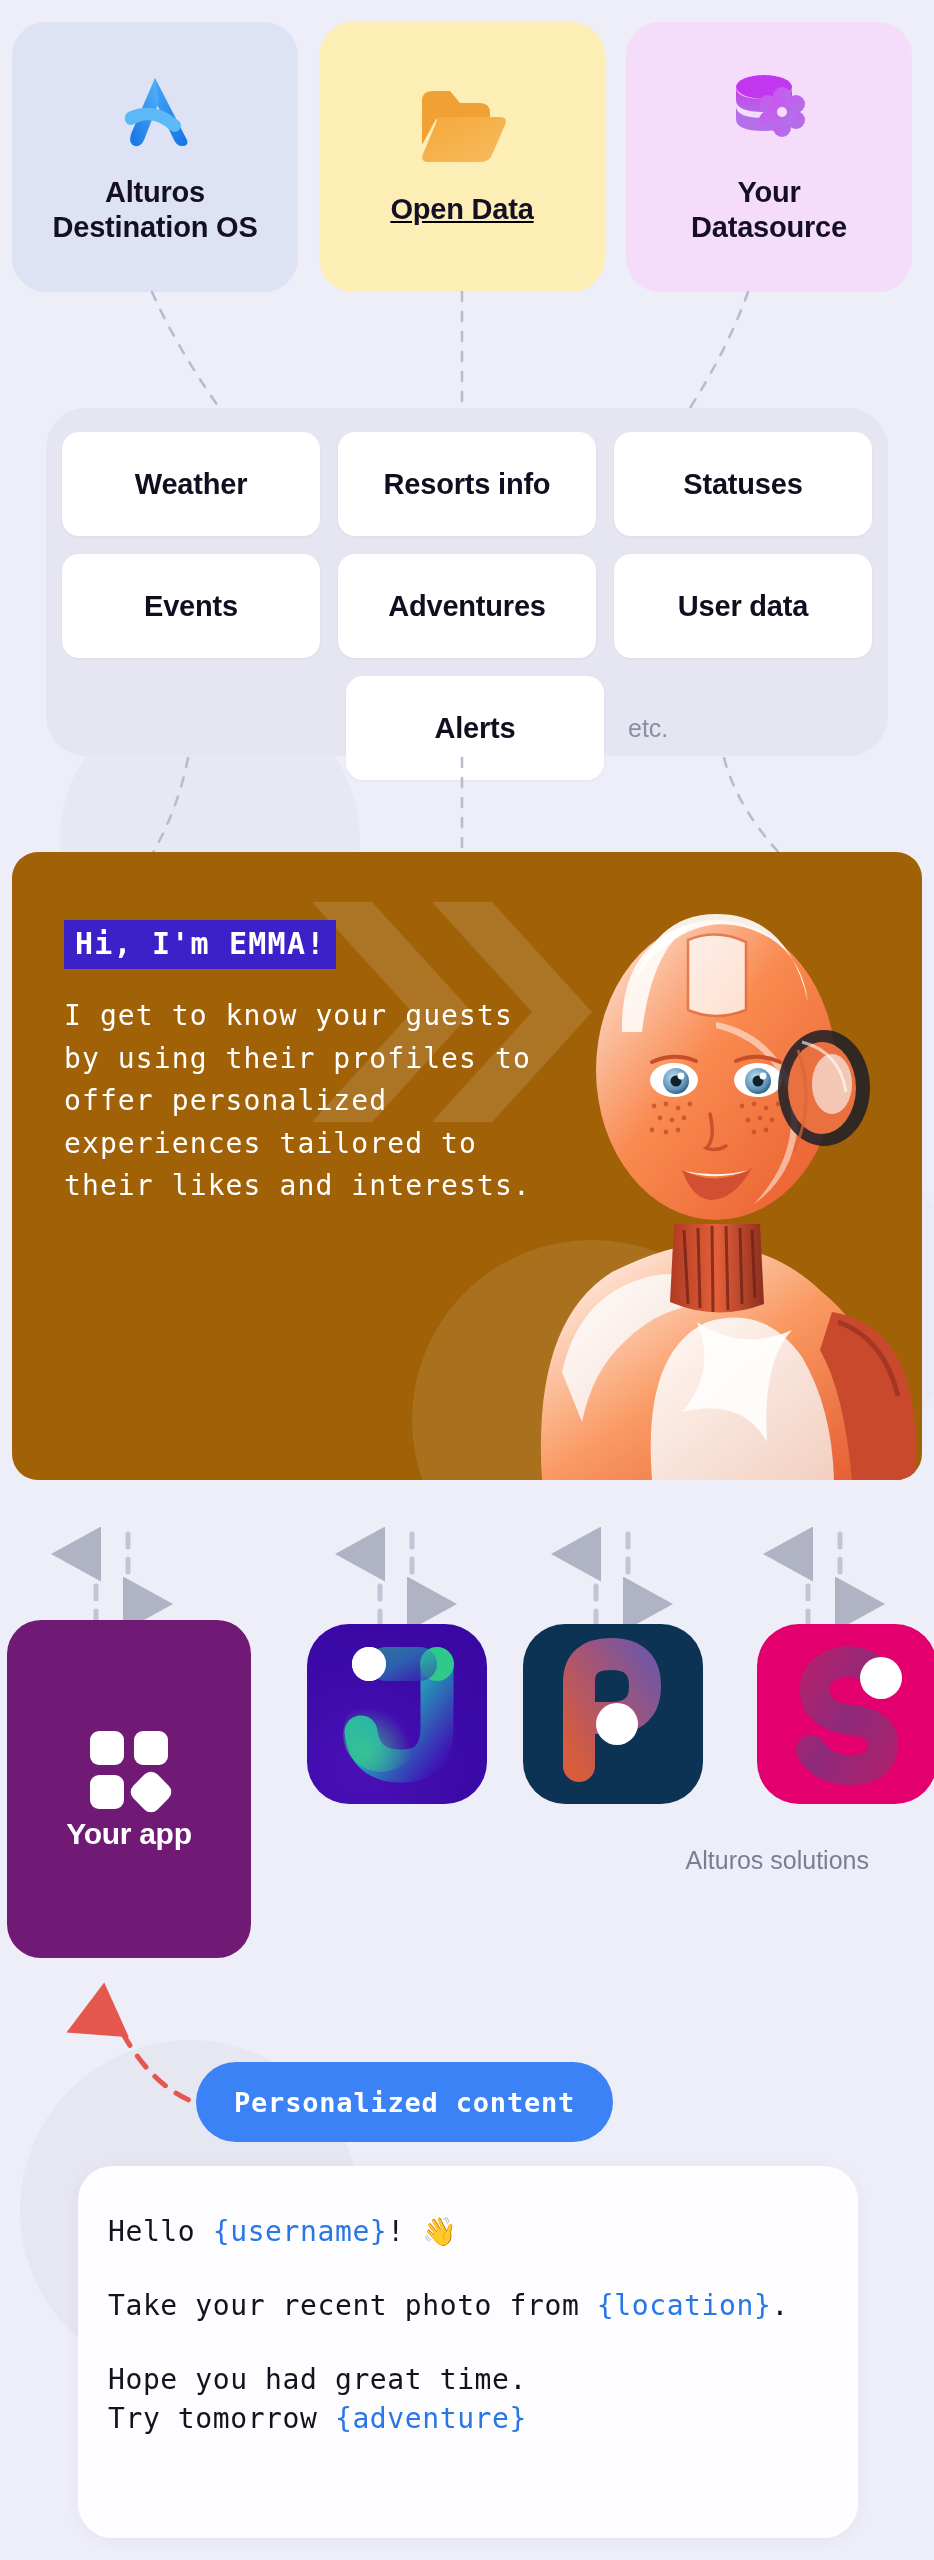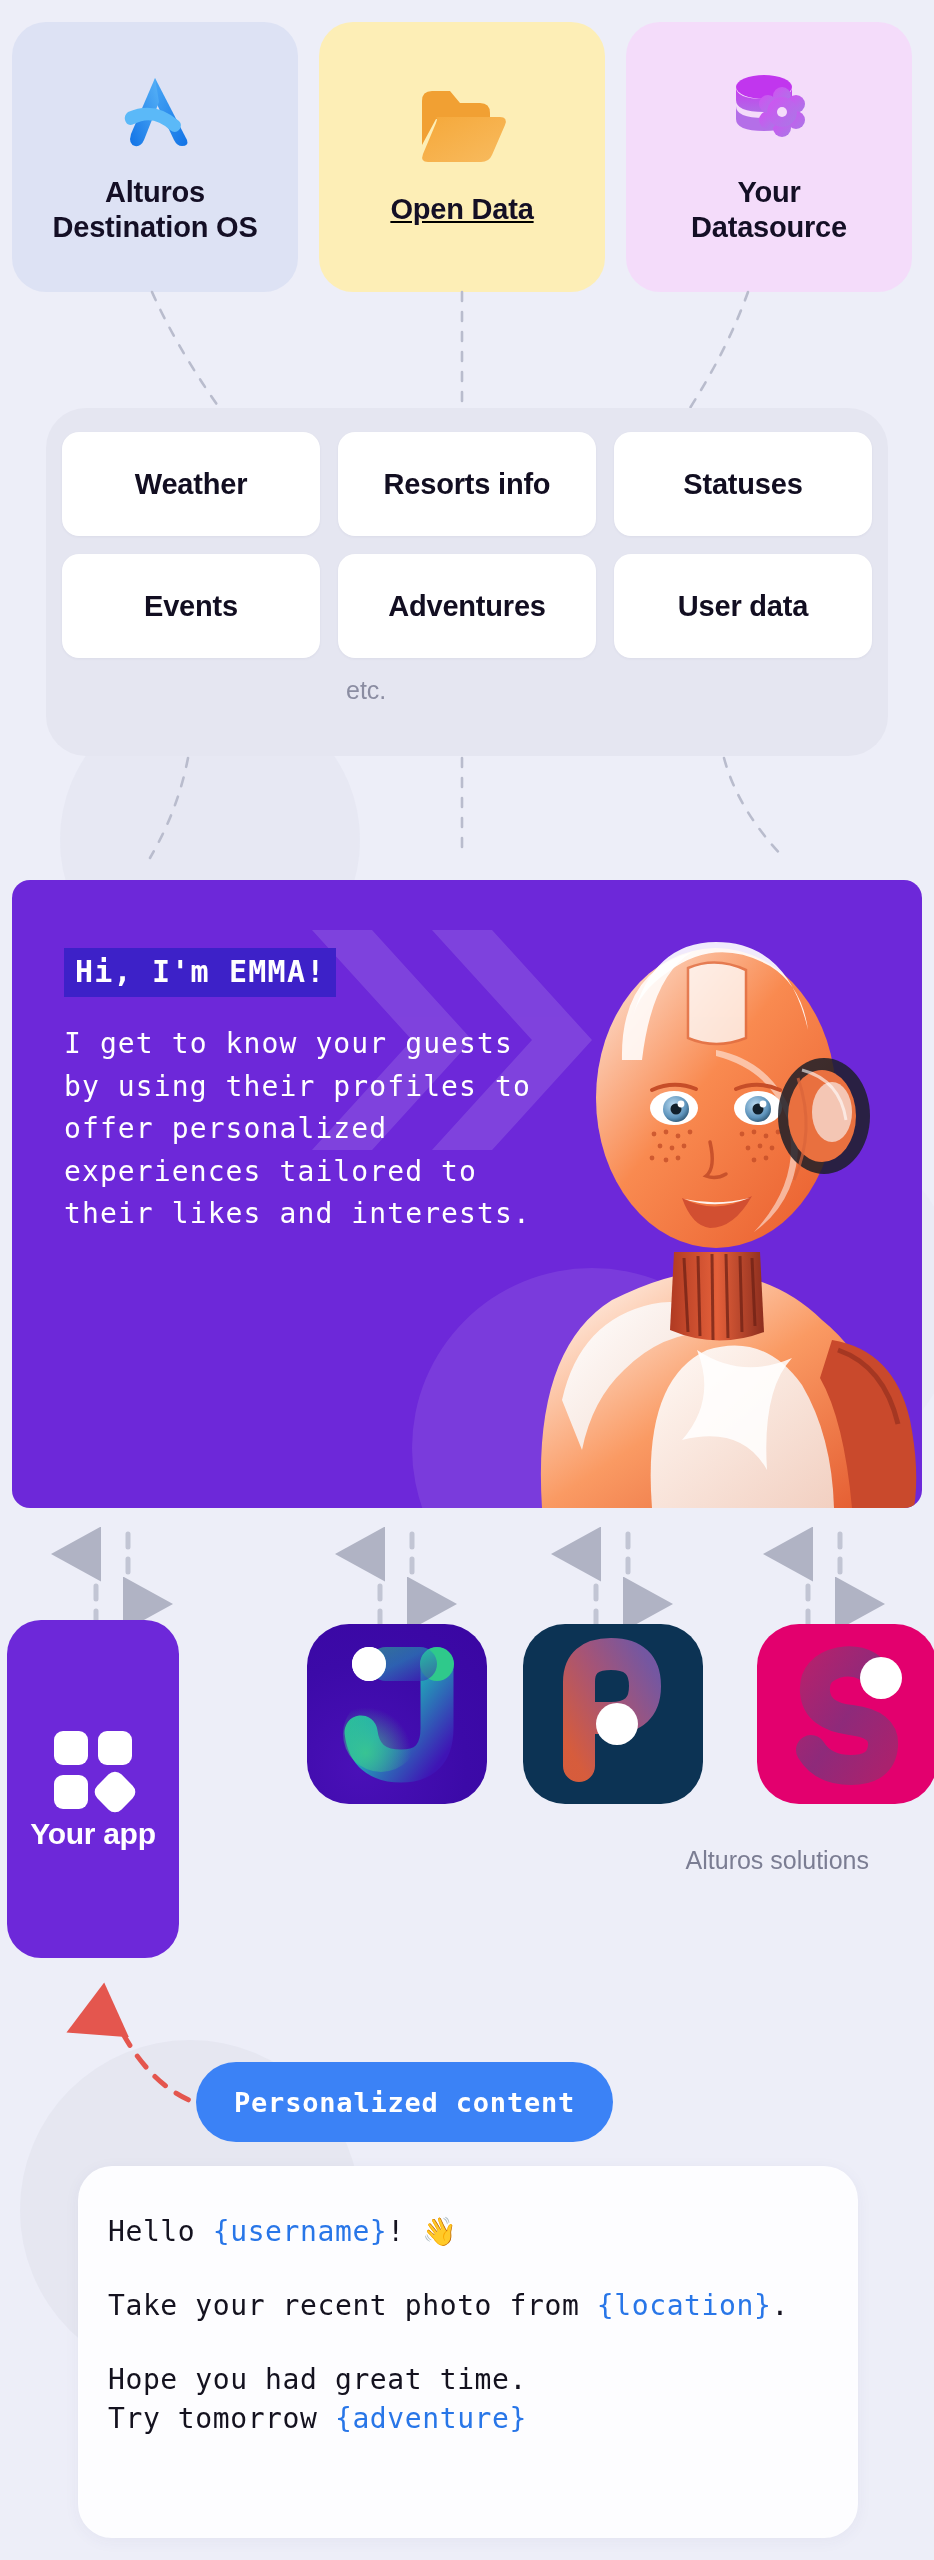--- a/index.html
+++ b/index.html
@@ -110,26 +110,26 @@
   .chips-row.last { justify-content: flex-start; padding-left: 276px; gap: 24px; }
   .etc {
     font-size: 25px;
     color: #8b8da2;
     font-weight: 400;
   }
 
   
   .emma-card {
     position: absolute;
-    top: 880px;
+    top: 852px;
     left: 12px;
     width: 910px;
     height: 628px;
-    border-radius: 18px;
-    background: #6d28d9;
+    border-radius: 26px;
+    background: #a16207;
     overflow: hidden;
   }
   .emma-chevrons {
     position: absolute;
     right: 300px;
     top: 10px;
     width: 330px;
     height: 300px;
     opacity: .12;
     pointer-events: none;
@@ -194,23 +194,23 @@
     position: absolute;
     top: 1620px;
     left: 0;
     width: 934px;
     height: 350px;
   }
   .your-app {
     position: absolute;
     left: 7px;
     top: 0;
-    width: 172px;
+    width: 244px;
     height: 338px;
-    background: #6d28d9;
+    background: #701a75;
     border-radius: 34px 34px 34px 34px;
     display: flex;
     flex-direction: column;
     align-items: center;
     justify-content: center;
   }
   .your-app-label {
     color: #ffffff;
     font-size: 30px;
     font-weight: 700;
@@ -380,20 +380,21 @@
       <div class="chip">Weather</div>
       <div class="chip">Resorts info</div>
       <div class="chip">Statuses</div>
     </div>
     <div class="chips-row">
       <div class="chip">Events</div>
       <div class="chip">Adventures</div>
       <div class="chip">User data</div>
     </div>
     <div class="chips-row last">
+      <div class="chip">Alerts</div>
       <div class="etc">etc.</div>
     </div>
   </div>
 
   <svg class="connector-svg" id="conn-mid">
     <g stroke="#b9bccd" stroke-width="2.6" fill="none" stroke-dasharray="9 11" stroke-linecap="round">
       <path d="M188 6 Q178 58 150 106"></path>
       <path d="M462 6 L462 106"></path>
       <path d="M724 6 Q738 58 784 106"></path>
     </g>

